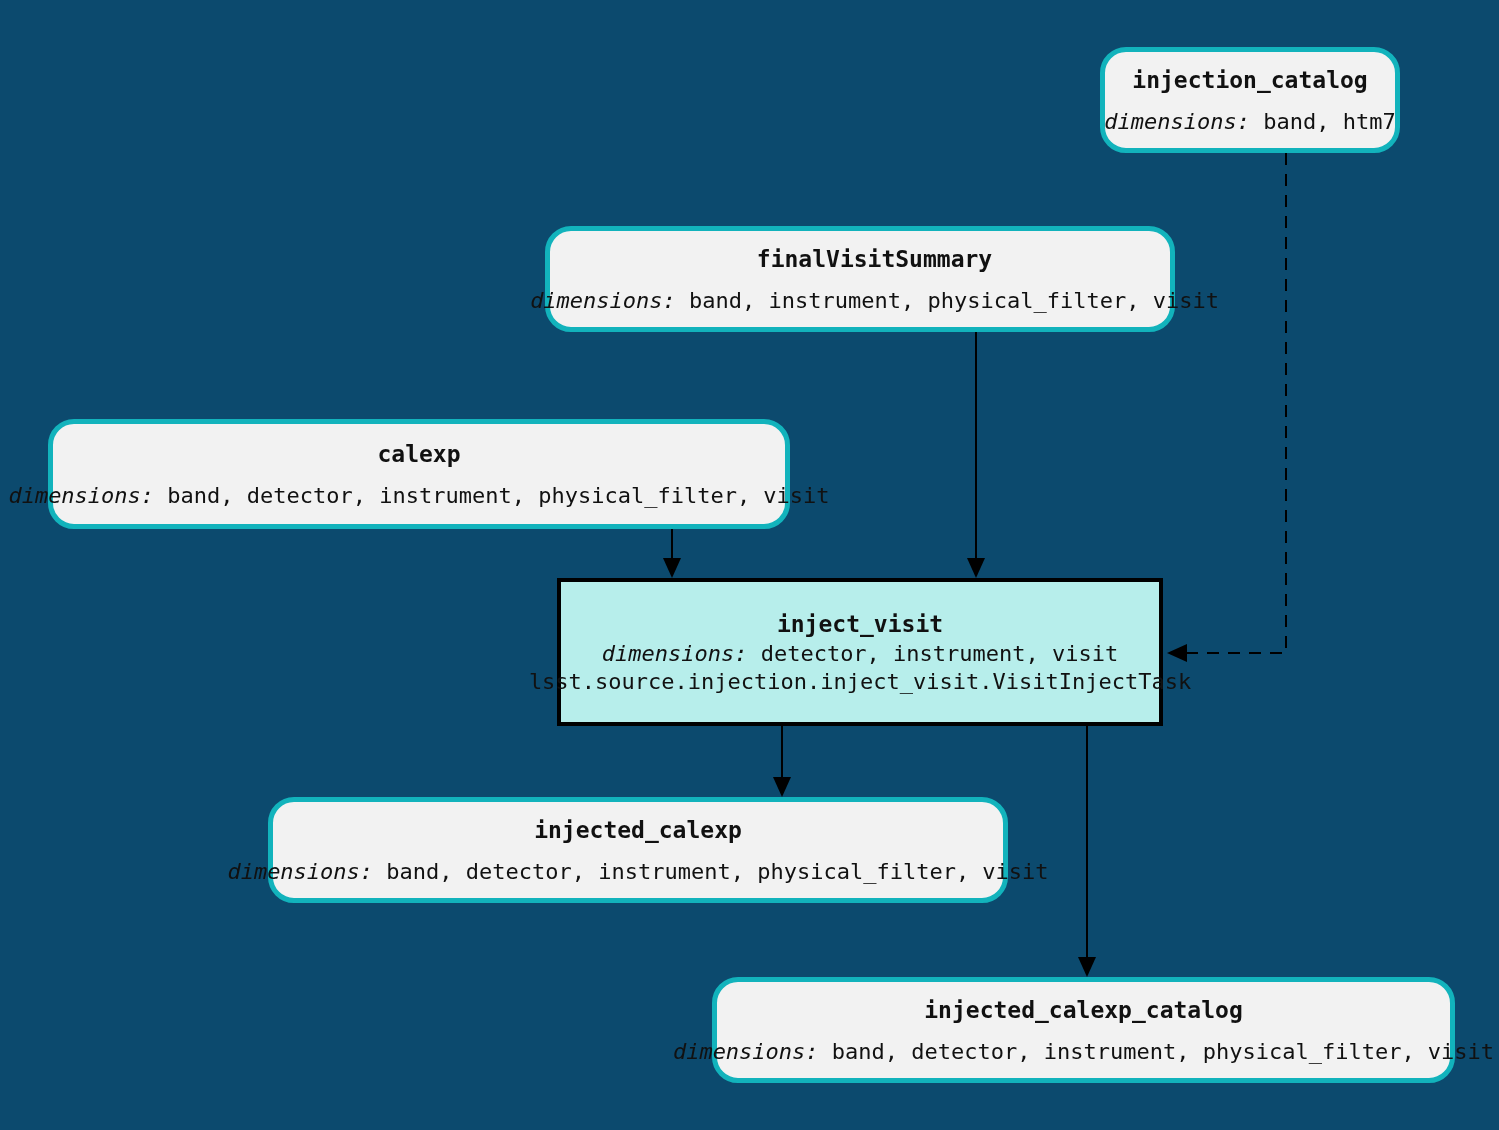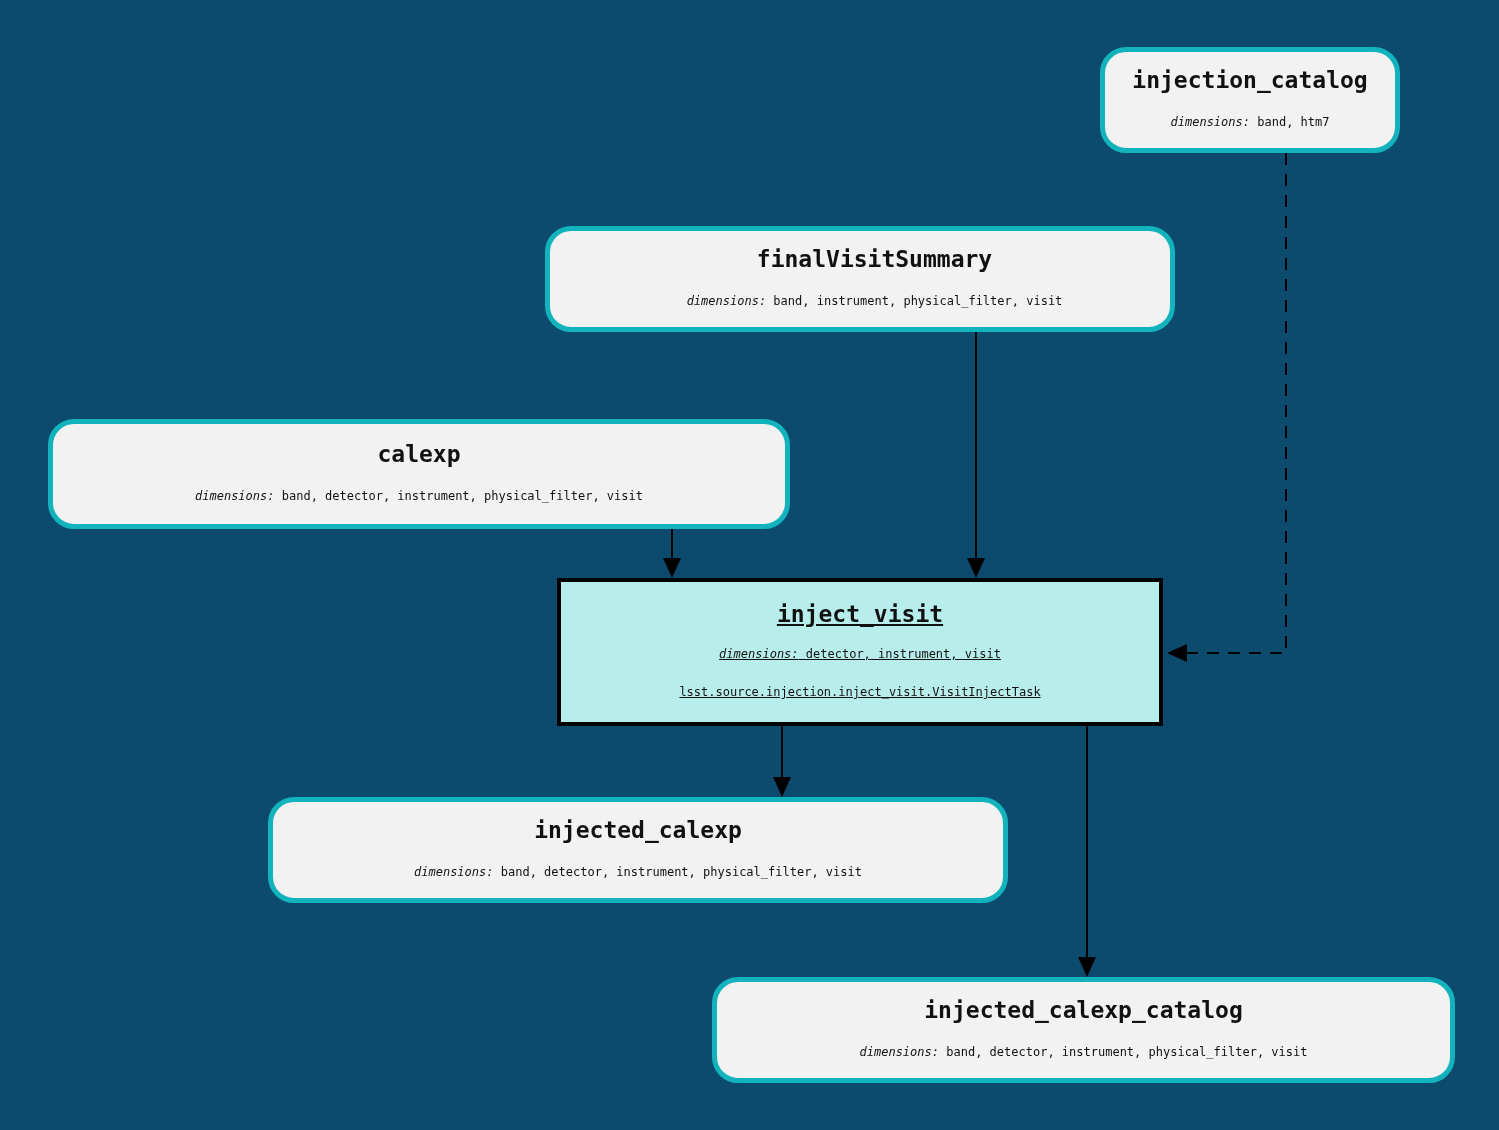--- a/index.html
+++ b/index.html
@@ -30,31 +30,30 @@
   .node.rounded{
     background:var(--node-fill);
     border:5px solid var(--teal-border);
     border-radius:26px;
     gap:16px;
   }
   .node.task{
     background:var(--task-fill);
     border:4px solid var(--task-border);
     border-radius:0;
-    gap:14px;
-    text-decoration:underline;
+    gap:4px;
   }
   .node-title{
     font-weight:bold;
     font-size:23px;
     line-height:28px;
     white-space:nowrap;
   }
   .node-line{
-    font-size:12px;
+    font-size:22px;
     line-height:24px;
     white-space:nowrap;
   }
   .dims-label{font-style:italic;}
   .edge-line{stroke:var(--arrow);stroke-width:2;fill:none;}
   .edge-line.dashed{stroke-dasharray:12 9;}
   .edge-head{fill:var(--arrow);stroke:none;}
 </style>
 </head>
 <body>

